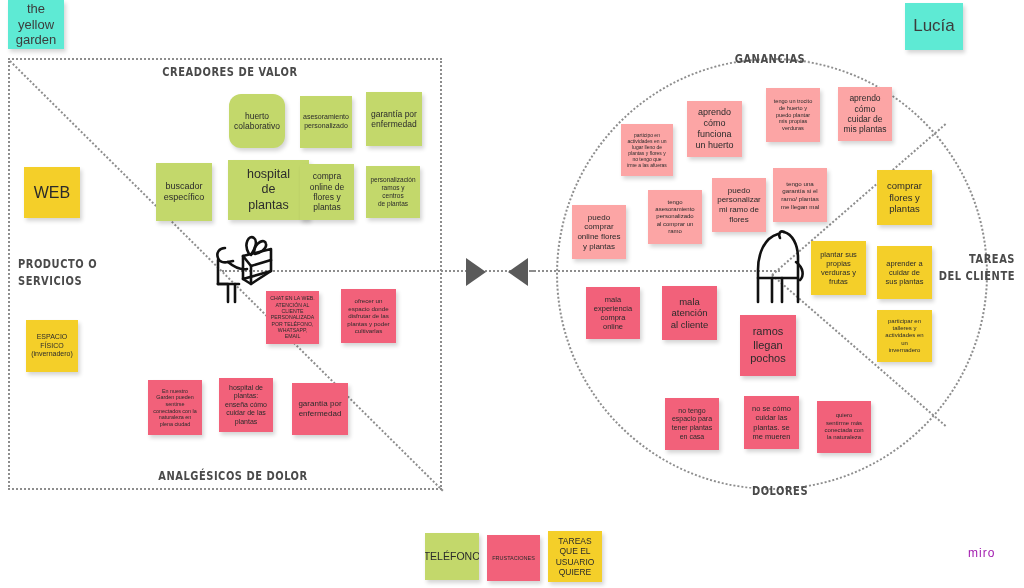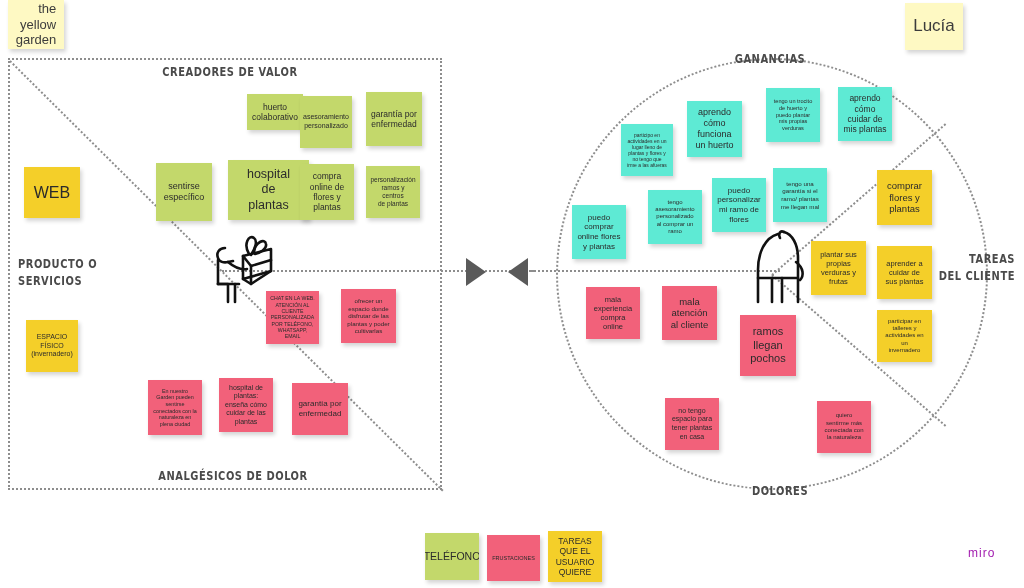--- a/index.html
+++ b/index.html
@@ -21,24 +21,24 @@
     text-align:center;
     color:#2b2b2b;
     line-height:1.22;
     padding:3px 4px;
     box-shadow:2px 3px 4px rgba(0,0,0,.17);
     white-space:pre-line;
     overflow:hidden;
     z-index:5;
   }
   .green{background:#c3d86b;}
-  .green2{background:#5eead4;}
+  .green2{background:#fca5a5;}
   .pink{background:#f2617a;}
   .yellow{background:#f4cf29;}
-  .paleyellow{background:#fef9c3;text-align:right;}
+  .paleyellow{background:#5eead4;}
 
   
   .sect{
     position:absolute;
     font-family:"DejaVu Sans Condensed","Liberation Sans", sans-serif;
     font-weight:bold;
     color:#4a4a4a;
     letter-spacing:.6px;
     font-size:12.5px;
     text-align:center;
@@ -146,28 +146,28 @@
   <div class="note paleyellow" style="left:8px;top:0px;width:56px;height:49px;font-size:13px;color:#3c3c3c;">the
 yellow
 garden</div>
   <div class="note paleyellow" style="left:905px;top:3px;width:58px;height:47px;font-size:17px;color:#3c3c3c;">Lucía</div>
 
   <div class="note yellow" style="left:24px;top:167px;width:56px;height:51px;font-size:16px;">WEB</div>
   <div class="note yellow" style="left:26px;top:320px;width:52px;height:52px;font-size:7px;">ESPACIO
 FÍSICO
 (invernadero)</div>
 
-  <div class="note green" style="left:247px;top:94px;width:56px;height:36px;font-size:8.5px;">huerto
+  <div class="note green" style="left:229px;top:94px;width:56px;height:54px;font-size:8.5px;border-radius:12px;">huerto
 colaborativo</div>
   <div class="note green" style="left:300px;top:96px;width:52px;height:52px;font-size:7px;">asesoramiento
 personalizado</div>
   <div class="note green" style="left:366px;top:92px;width:56px;height:54px;font-size:8.5px;">garantía por
 enfermedad</div>
 
-  <div class="note green" style="left:156px;top:163px;width:56px;height:58px;font-size:9px;">sentirse
+  <div class="note green" style="left:156px;top:163px;width:56px;height:58px;font-size:9px;">buscador
 específico</div>
   <div class="note green" style="left:228px;top:160px;width:81px;height:60px;font-size:12.5px;">hospital
 de
 plantas</div>
   <div class="note green" style="left:300px;top:164px;width:54px;height:56px;font-size:8.5px;">compra
 online de
 flores y
 plantas</div>
   <div class="note green" style="left:366px;top:166px;width:54px;height:52px;font-size:6.5px;">personalización
 ramos y centros
@@ -261,20 +261,24 @@
 atención
 al cliente</div>
   <div class="note pink" style="left:740px;top:315px;width:56px;height:61px;font-size:11px;">ramos
 llegan
 pochos</div>
 
   <div class="note pink" style="left:665px;top:398px;width:54px;height:52px;font-size:7px;">no tengo
 espacio para
 tener plantas
 en casa</div>
+  <div class="note pink" style="left:744px;top:396px;width:55px;height:53px;font-size:7.5px;">no se cómo
+cuidar las
+plantas. se
+me mueren</div>
   <div class="note pink" style="left:817px;top:401px;width:54px;height:52px;font-size:6px;">quiero
 sentirme más
 conectada con
 la naturaleza</div>
 
   <div class="note green" style="left:425px;top:533px;width:54px;height:47px;font-size:10.5px;">TELÉFONO</div>
   <div class="note pink" style="left:487px;top:535px;width:53px;height:46px;font-size:5.5px;">FRUSTACIONES</div>
   <div class="note yellow" style="left:548px;top:531px;width:54px;height:51px;font-size:8.5px;">TAREAS
 QUE EL
 USUARIO

